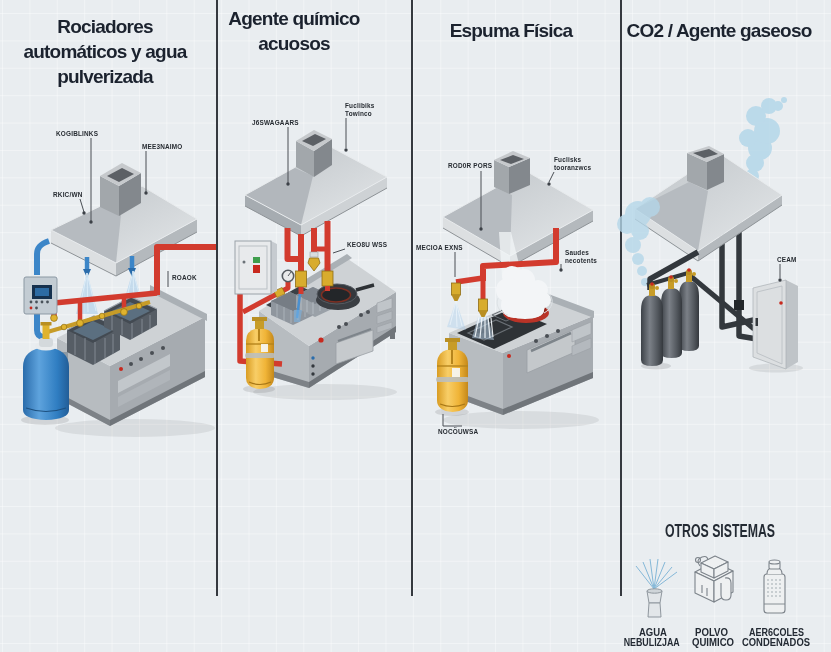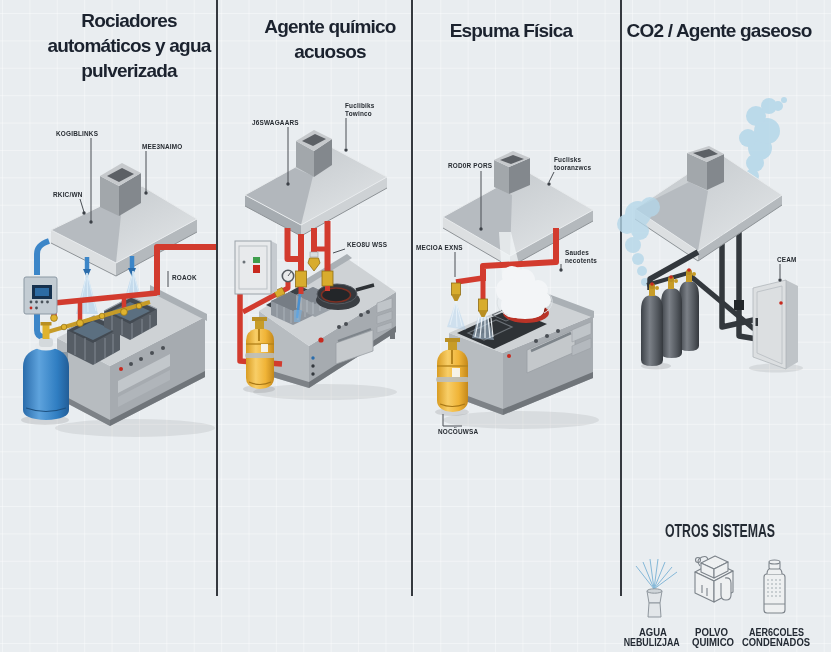--- a/index.html
+++ b/index.html
@@ -6,22 +6,22 @@
 .page{position:relative;width:831px;height:652px;overflow:hidden;
   background-color:#e9edf0;
   background-image:
     linear-gradient(to right, rgba(255,255,255,.38) 1px, transparent 1px),
     linear-gradient(to bottom, rgba(255,255,255,.38) 1px, transparent 1px);
   background-size:27.4px 27.4px;
   background-position:2px 13px;
   font-family:"Liberation Sans",sans-serif;}
 .divider{position:absolute;top:0;width:2px;height:596px;background:#35393f;}
 .hdr{position:absolute;color:#1b222e;font-weight:bold;font-size:19px;line-height:25px;letter-spacing:-0.8px;text-align:center;white-space:nowrap;}
-.h1{left:0;width:210px;top:8px;padding-left:24px;}
-.h2{left:216px;width:156px;top:14px;margin-left:36px;}
+.h1{left:0;width:210px;top:14px;}
+.h2{left:216px;width:156px;top:6px;}
 .h3{left:411px;width:200px;top:18px;text-align:center;}
 .h4{left:619px;width:200px;top:18px;}
 svg.art{position:absolute;left:0;top:0;}
 .lbl{font-size:6.4px;font-weight:bold;fill:#262b31;letter-spacing:.2px;}
 .cap{font-size:11.5px;font-weight:600;fill:#232a33;text-anchor:middle;}
 </style>
 </head>
 <body>
 <div class="page">
 <div class="hdr h1">Rociadores<br>automáticos y agua<br>pulverizada</div>

